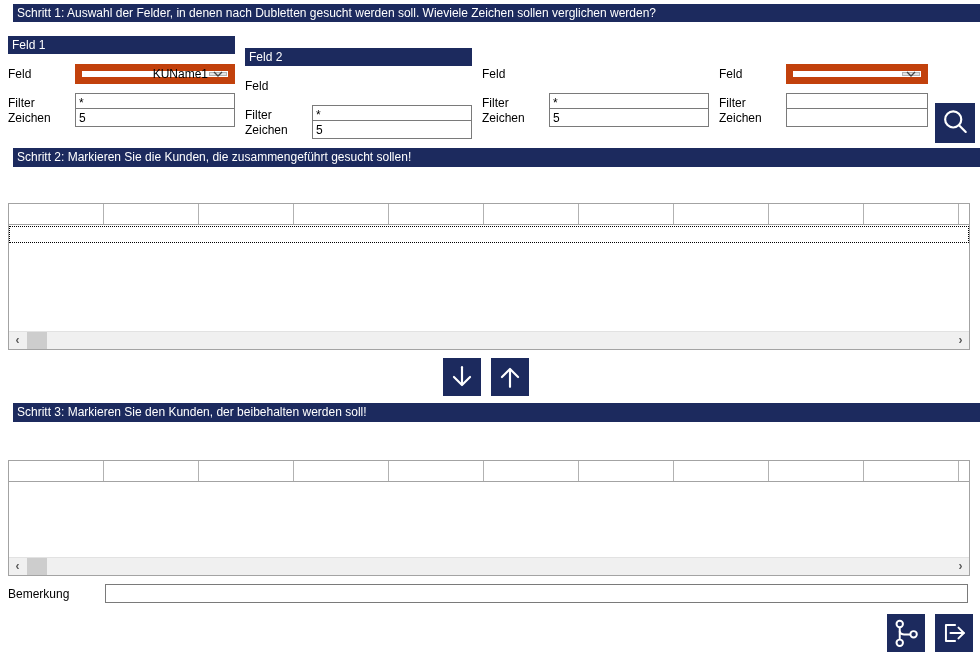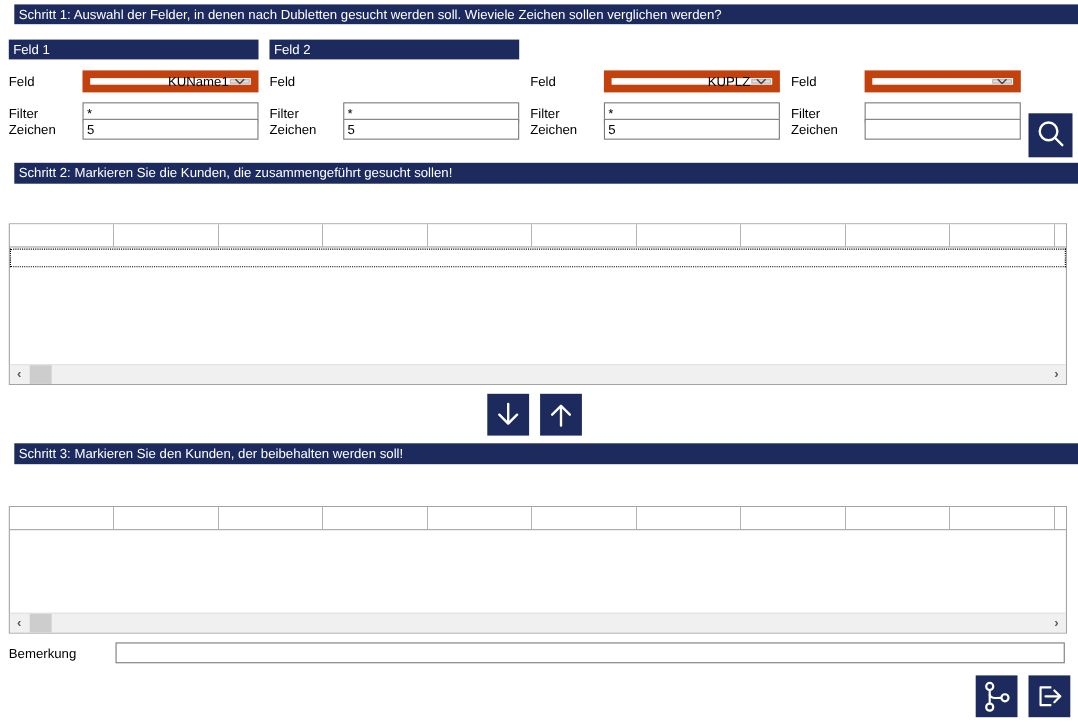--- a/index.html
+++ b/index.html
@@ -12,21 +12,21 @@
     position:absolute; left:13px; width:970px; height:18px; box-sizing:border-box;
     background:var(--accent); color:#fff; font-size:12px; line-height:18px;
     padding-left:4px; white-space:nowrap;
   }
   #bar1 { top:4px; }
   #bar2 { top:148px; height:19px; line-height:19px; }
   #bar3 { top:403px; height:19px; line-height:19px; }
 
   .panel { position:absolute; top:36px; height:105px; }
   #panel1 { left:8px;   width:227px; }
-  #panel2 { left:245px; width:227px; }
+  #panel2 { left:245px; width:227px;margin-top:12px; }
   #panel3 { left:482px; width:227px; }
   #panel4 { left:719px; width:209px; }
   .panel-header {
     height:18px; background:var(--accent); color:#fff; font-size:12px;
     line-height:18px; padding-left:4px;
   }
   .prow { position:absolute; left:0; right:0; }
   .prow-feld    { top:28px; height:20px;text-align:right; }
   .prow-filter  { top:57px; height:19px; }
   .prow-zeichen { top:72px; height:19px; }
@@ -127,28 +127,20 @@
   </div>
   <div class="prow prow-zeichen">
     <span class="plabel">Zeichen</span>
     <input class="pinput" value="5" style="">
   </div>
 </div>
 
 <div class="panel" id="panel3">
   <div class="prow prow-feld">
     <span class="plabel">Feld</span>
-    <div class="combo">
-      <span class="combo-text">KUPLZ</span>
-      <span class="combo-btn">
-        <svg width="10" height="6" viewBox="0 0 10 6">
-            <polyline points="1,1 5,5 9,1" fill="none" stroke="#444" stroke-width="1.3"></polyline>
-          </svg>
-      </span>
-    </div>
   </div>
   <div class="prow prow-filter">
     <span class="plabel">Filter</span>
     <input class="pinput" value="*" style="">
   </div>
   <div class="prow prow-zeichen">
     <span class="plabel">Zeichen</span>
     <input class="pinput" value="5" style="">
   </div>
 </div>

